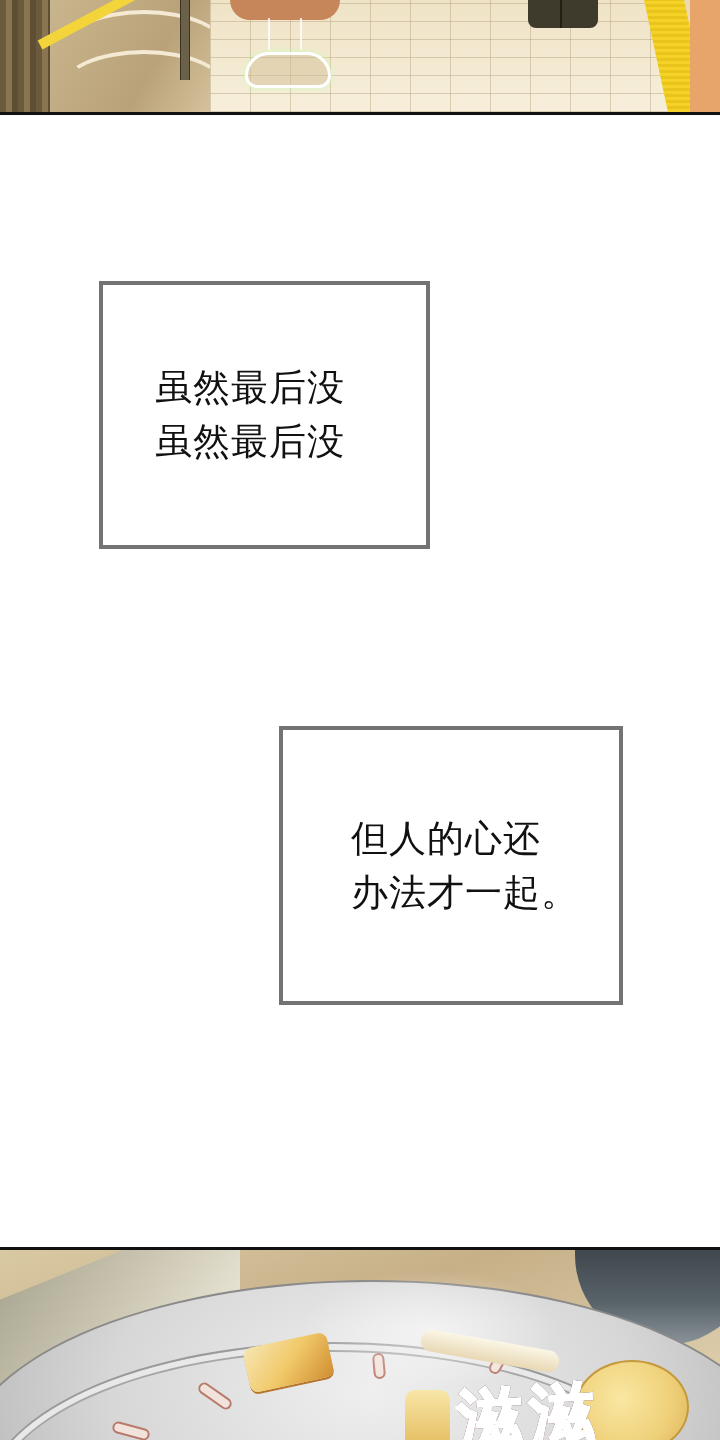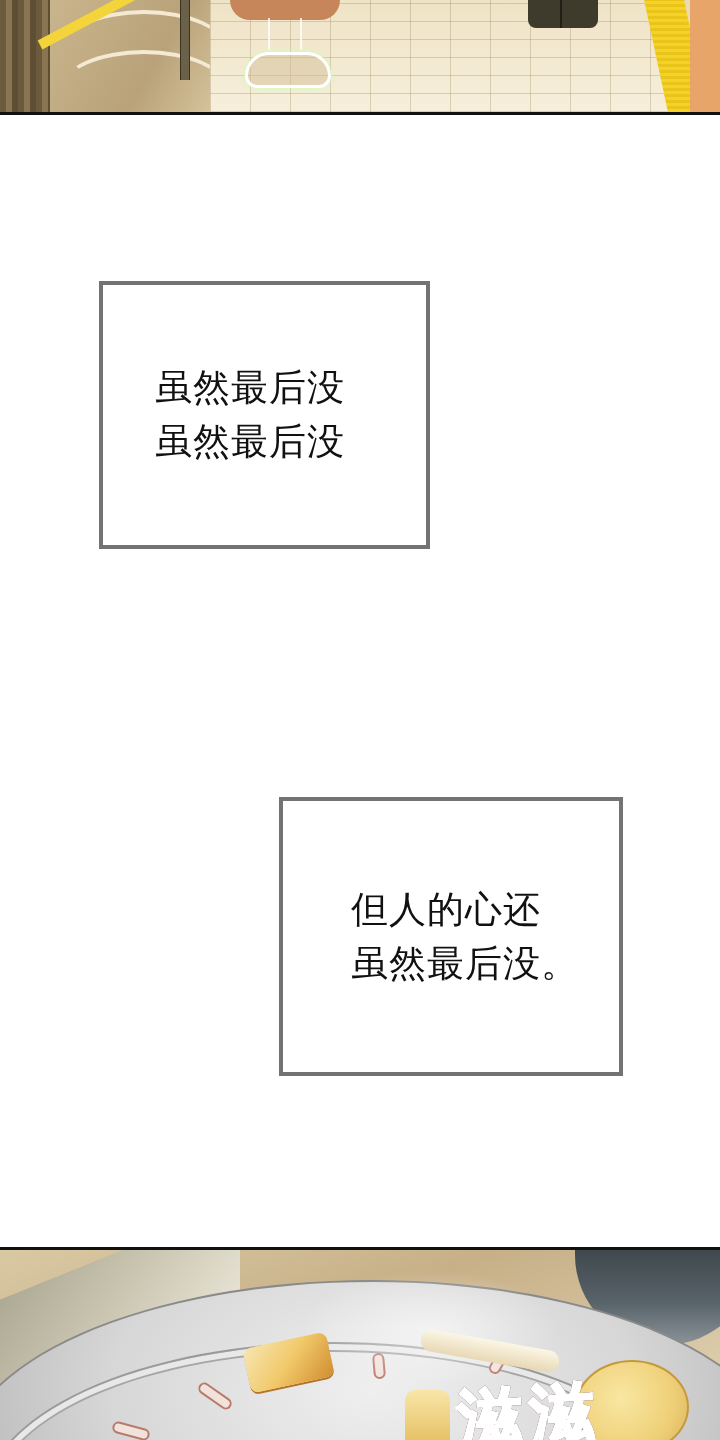--- a/index.html
+++ b/index.html
@@ -118,21 +118,21 @@
       display: flex;
       flex-direction: column;
       justify-content: center;
     }
     .narration-1 {
       left: 99px; top: 281px;
       width: 331px; height: 268px;
       padding-left: 52px;
     }
     .narration-2 {
-      left: 279px; top: 797px;
+      left: 279px; top: 726px;
       width: 344px; height: 279px;
       padding-left: 68px;
     }
     .narration-line {
       font-size: 37px;
       line-height: 54px;
       color: #111;
       letter-spacing: 1px;
       white-space: nowrap;
     }
@@ -254,21 +254,21 @@
   <div class="edge-right"></div>
 </div>
 
 <div class="narration narration-1">
   <div class="narration-line">虽然最后没</div>
   <div class="narration-line">虽然最后没</div>
 </div>
 
 <div class="narration narration-2">
   <div class="narration-line">但人的心还</div>
-  <div class="narration-line">虽然最后没。</div>
+  <div class="narration-line">办法才一起。</div>
 </div>
 
 <div class="panel-bottom">
   <div class="tray-left"></div>
   <div class="pot-right"></div>
   <div class="grill-outer">
     <div class="grill-ring"></div>
   </div>
   <div class="grill-slot" style="left:196px; top:140px; transform:rotate(35deg);"></div>
   <div class="grill-slot" style="left:112px; top:175px; transform:rotate(15deg);"></div>

